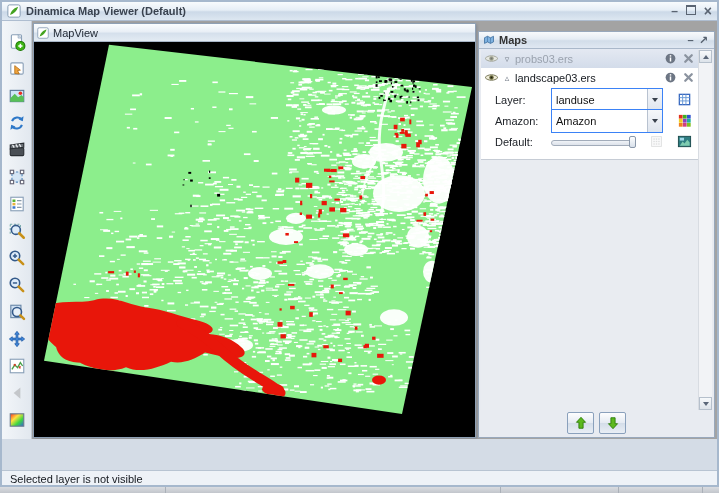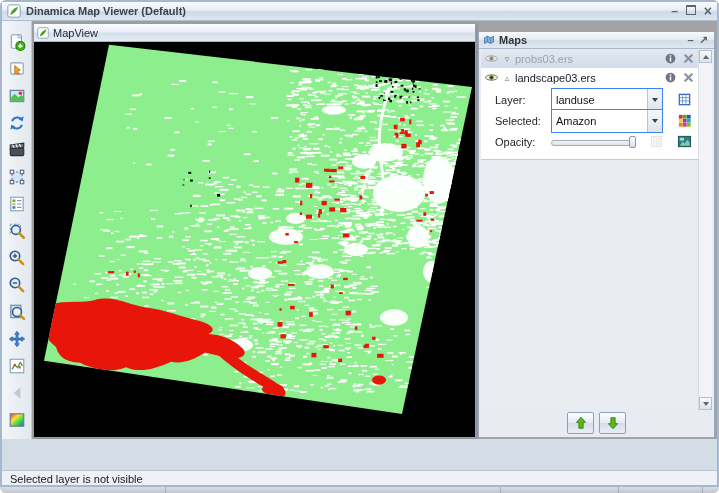--- a/index.html
+++ b/index.html
@@ -1,17 +1,17 @@
 <!DOCTYPE html>
 <html><head>
 <meta charset="utf-8">
 <style>
   html,body{margin:0;padding:0;}
   body{width:719px;height:493px;font-family:"Liberation Sans","DejaVu Sans",sans-serif;font-size:11px;}
-  .screen{position:relative;width:719px;height:493px;overflow:hidden;background:#c6ccd4;border-radius:6px;}
+  .screen{position:relative;width:719px;height:493px;overflow:hidden;background:#c6ccd4;}
 
   
   .main-window{position:absolute;left:0;top:0;width:719px;height:487px;box-sizing:border-box;
     border:2px solid #a6b8cd;background:#d4dce6;display:flex;flex-direction:column;}
   .titlebar{height:18px;flex:0 0 18px;display:flex;align-items:center;padding:0 5px;
     background:linear-gradient(#f8fbfd,#e6eef6 45%,#ccd9e8 55%,#dde7f1);border-bottom:1px solid #aebdd0;}
   .title-text{font-weight:bold;color:#39424f;margin-left:5px;flex:1;white-space:nowrap;}
   .win-controls{display:flex;align-items:center;gap:8px;color:#5a6472;font-weight:bold;}
   .wc{cursor:default;line-height:14px;font-size:12px;}
   .wc.close{font-size:14px;}
@@ -2710,21 +2710,21 @@
                 </div>
                 <span class="ctl-icon">
                     <svg viewBox="0 0 16 16">
                       <rect x="2.5" y="2.5" width="11" height="11" fill="#fff" stroke="#3a6ac0" stroke-width="1.4"></rect>
                       <path d="M2.5 6 H13.5 M2.5 9.5 H13.5 M6 2.5 V13.5 M9.5 2.5 V13.5" stroke="#6a9ad8"></path>
                     </svg>
                   </span>
               </div>
 
               <div class="ctl-row">
-                <span class="ctl-label">Selected:</span>
+                <span class="ctl-label">Amazon:</span>
                 <div class="combo">
                   <span class="combo-value">Amazon</span>
                   <span class="combo-arrow">
                       <span class="dd"></span>
                     </span>
                 </div>
                 <span class="ctl-icon">
                     <svg viewBox="0 0 16 16">
                       <rect x="2" y="2" width="4" height="4" fill="#e03020"></rect>
                       <rect x="6.3" y="2" width="4" height="4" fill="#40b020"></rect>
@@ -2733,21 +2733,21 @@
                       <rect x="6.3" y="6.3" width="4" height="4" fill="#9040c0"></rect>
                       <rect x="10.6" y="6.3" width="4" height="4" fill="#20b0a0"></rect>
                       <rect x="2" y="10.6" width="4" height="4" fill="#f08020"></rect>
                       <rect x="6.3" y="10.6" width="4" height="4" fill="#d04080"></rect>
                       <rect x="10.6" y="10.6" width="4" height="4" fill="#80c020"></rect>
                     </svg>
                   </span>
               </div>
 
               <div class="ctl-row">
-                <span class="ctl-label">Opacity:</span>
+                <span class="ctl-label">Default:</span>
                 <div class="slider">
                   <div class="slider-track"></div>
                   <div class="slider-thumb" id="op-thumb" style="left: calc(100% - 7px);"></div>
                 </div>
                 <span class="ctl-icon small disabled">
                     <svg viewBox="0 0 16 16">
                       <rect x="2" y="2" width="12" height="12" fill="#f4f5f6" stroke="#b4bac2"></rect>
                       <g fill="#b8bec6">
                         <circle cx="5" cy="5" r="1"></circle>
                         <circle cx="8" cy="5" r="1"></circle>

